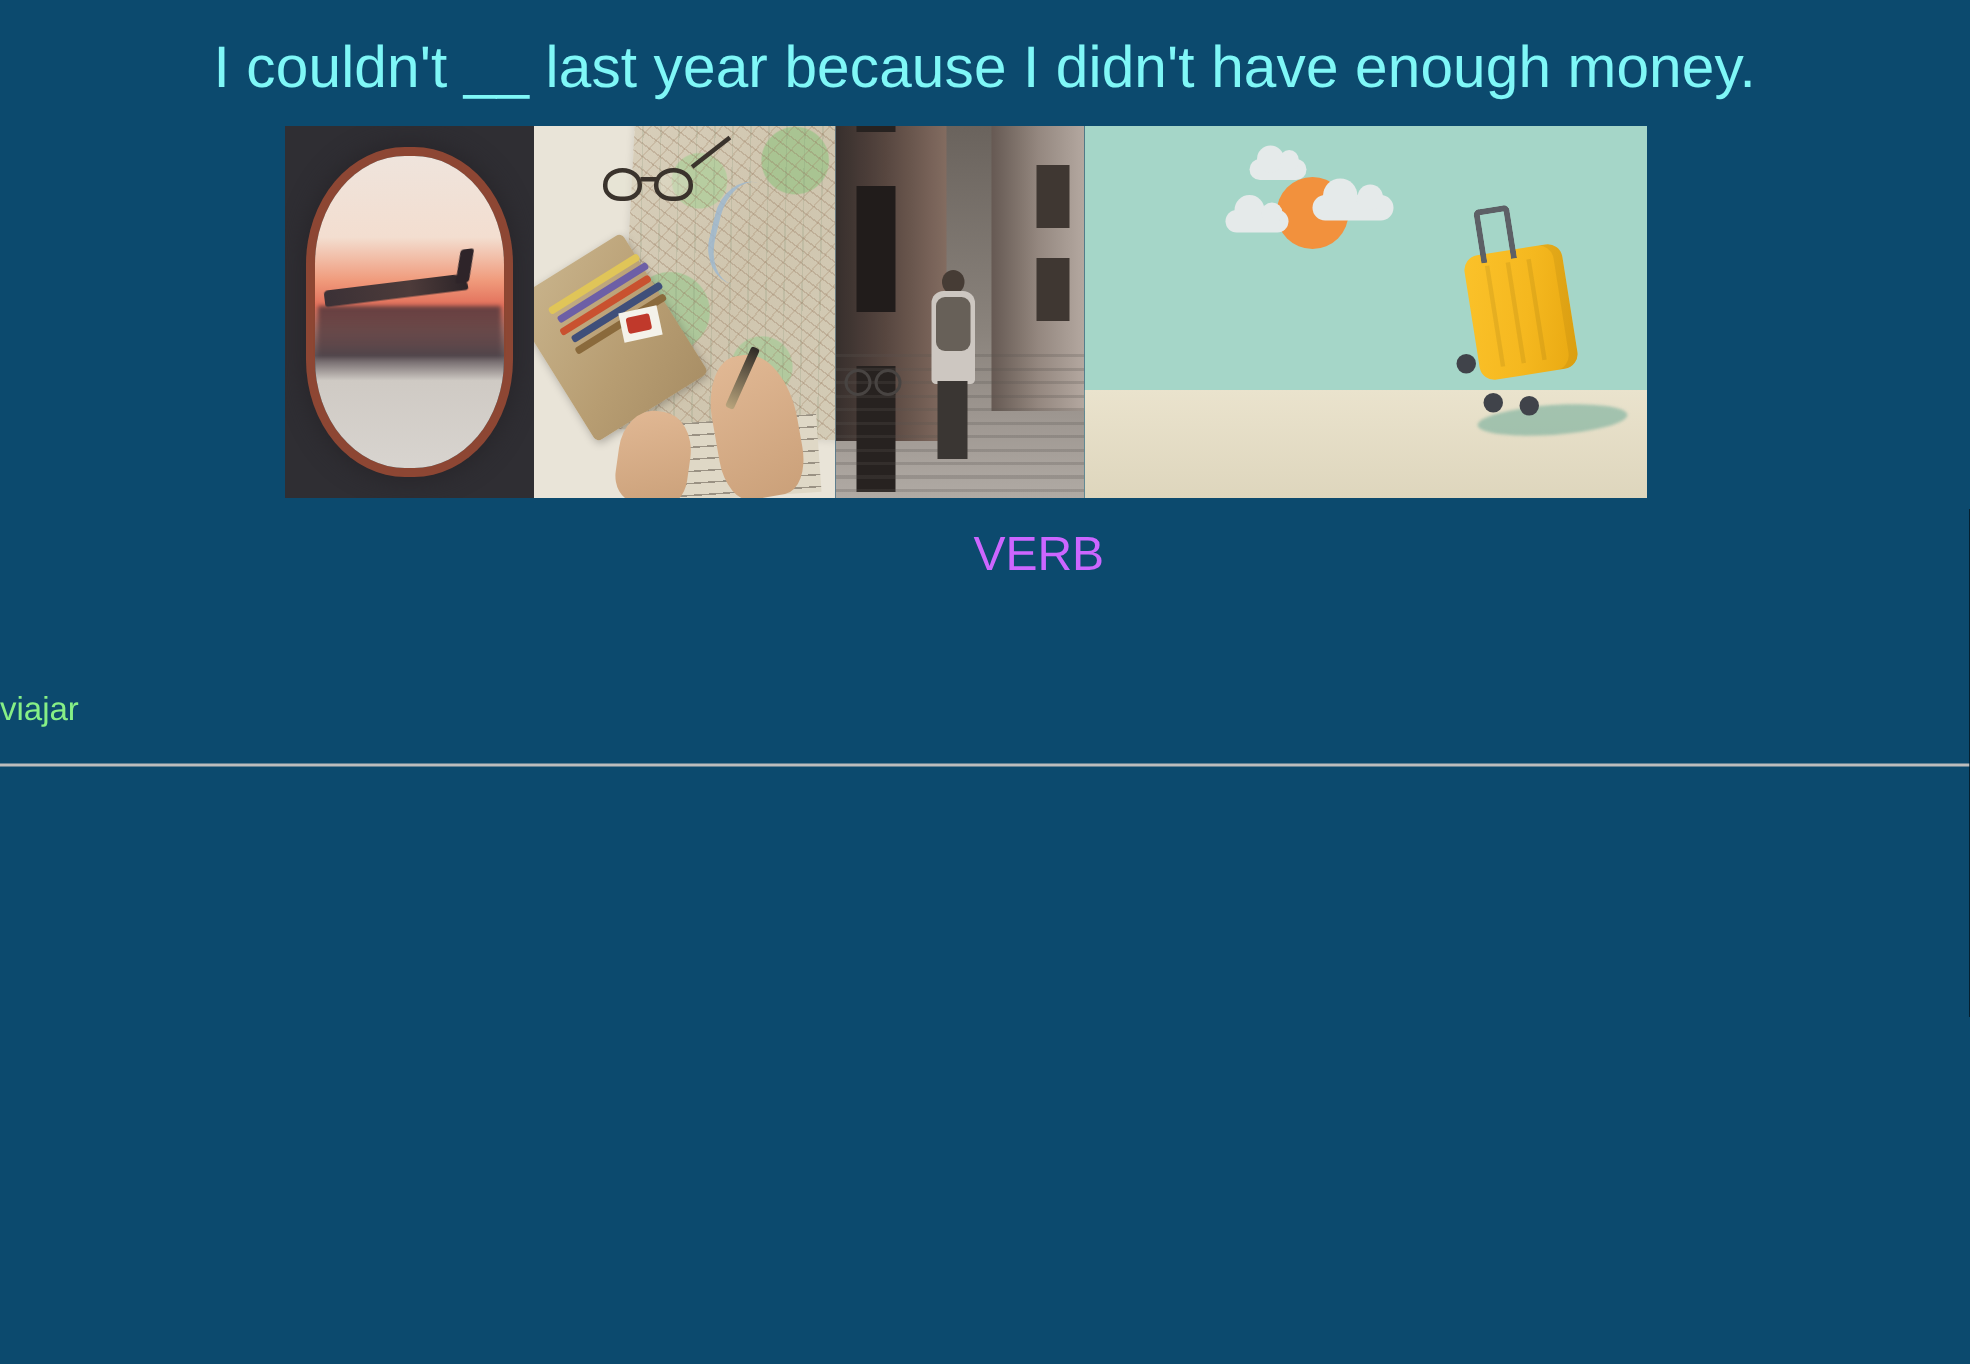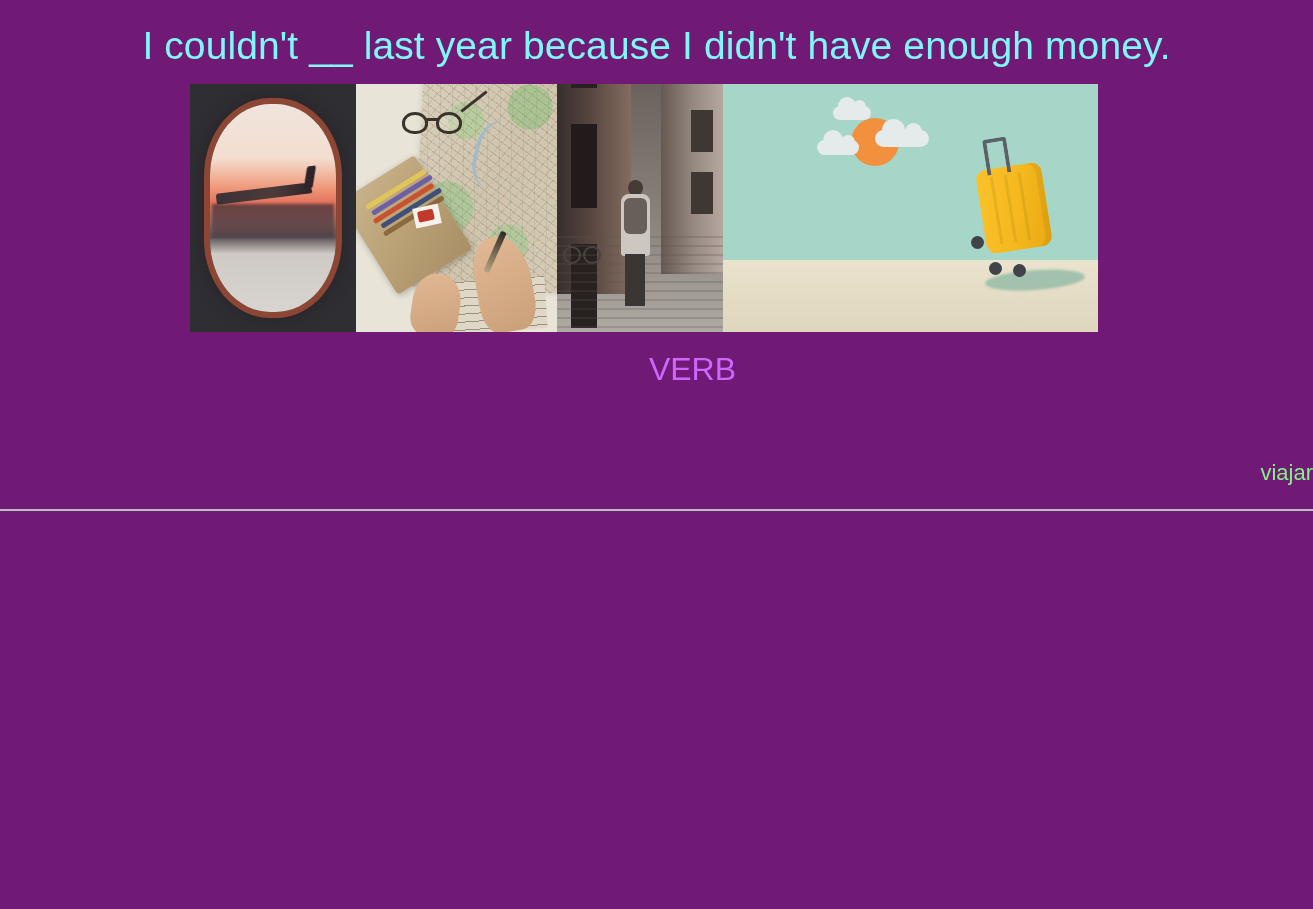--- a/index.html
+++ b/index.html
@@ -8,21 +8,21 @@
     height: 909px;
     background: #000000;
     overflow: hidden;
     font-family: "Liberation Sans", sans-serif;
   }
 
   .page {
     position: relative;
     width: 1313px;
     height: 909px;
-    background: #701a75;
+    background: #0c4a6e;
   }
 
   
   .quiz-section {
     position: absolute;
     top: 0; left: 0;
     width: 1313px;
     height: 510px;
     text-align: center;
   }
@@ -403,21 +403,21 @@
     top: 406px; left: 0; width: 1313px;
     text-align: center;
     font-size: 26px;
     line-height: 32px;
     color: #b3b0f2;
     white-space: nowrap;
   }
   .translation-word {
     position: absolute;
     top: 459px; left: 0; width: 1313px;
-    text-align: right;
+    text-align: left;
     font-size: 22px;
     line-height: 28px;
     color: #86ef86;
   }
 
   .divider {
     position: absolute;
     top: 509px; left: 0;
     width: 1313px; height: 2px;
     background: #bdbdbd;

